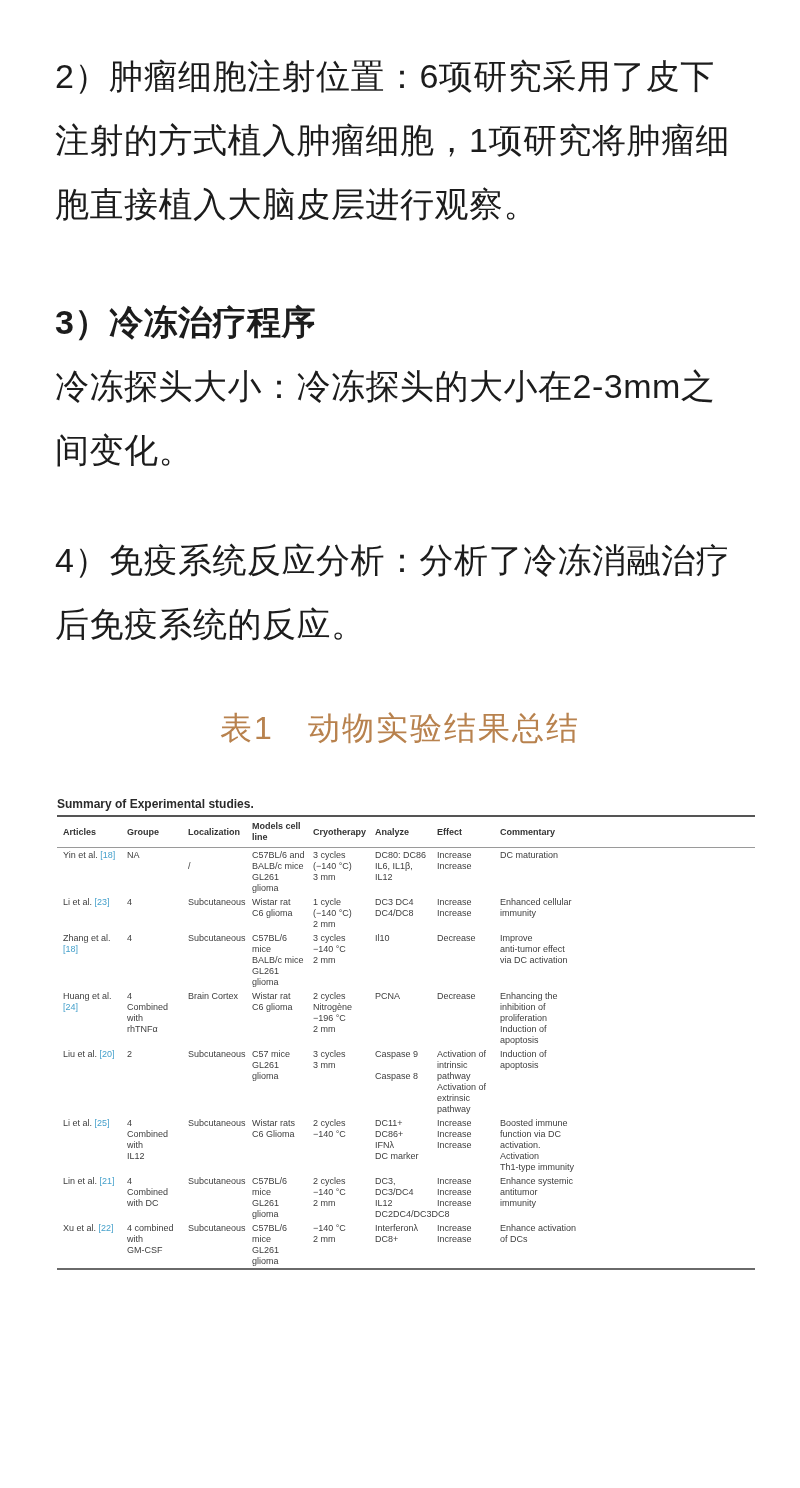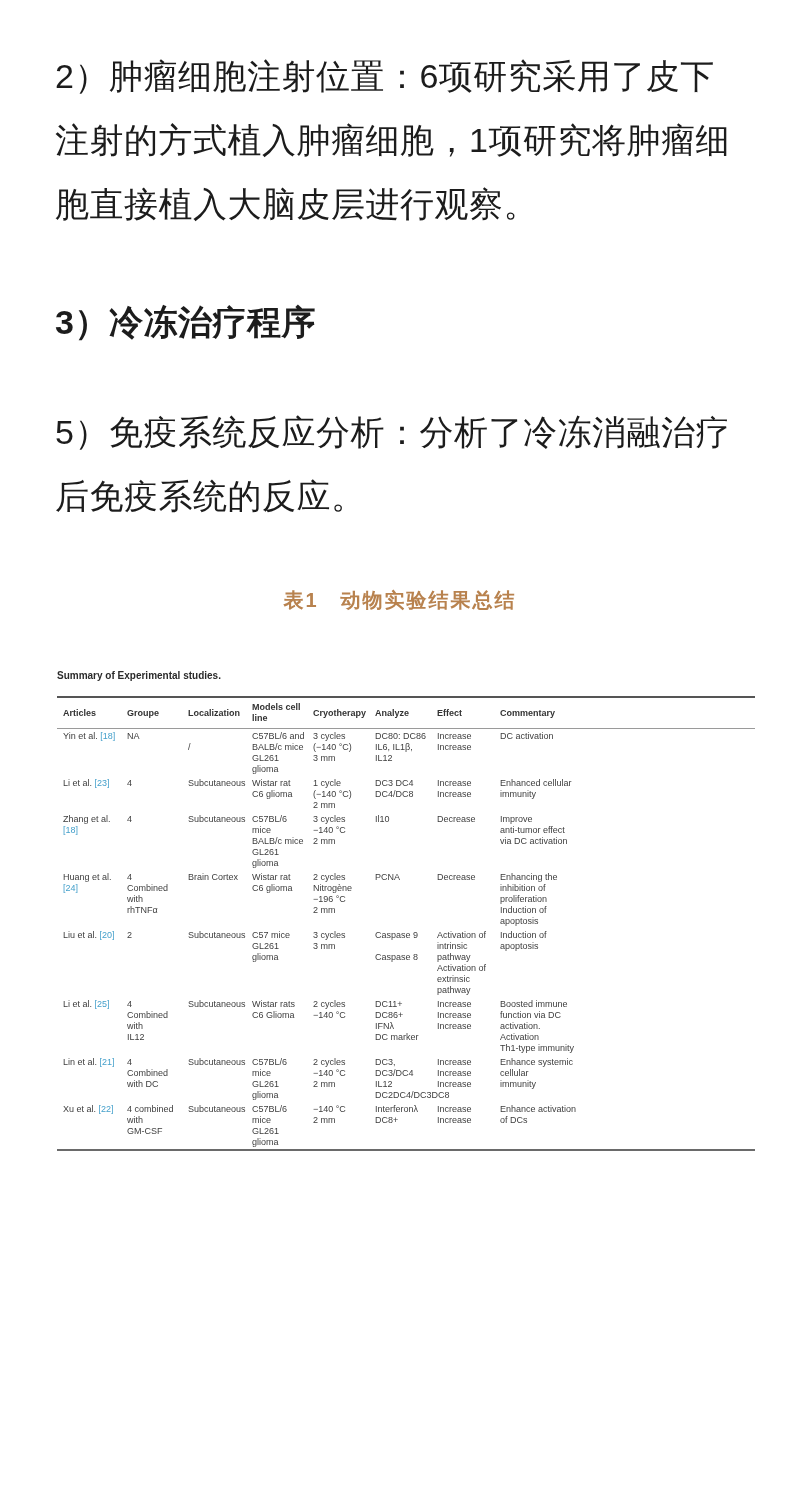--- a/index.html
+++ b/index.html
@@ -22,37 +22,37 @@
     white-space:pre-line;
     letter-spacing:0.5px;
   }
   .content p.sec-gap{margin-top:54px;font-weight:bold;}
   .content p.sec-gap2{margin-top:46px;}
 
   
   .table-title{
     margin:52px 0 8px 0;
     text-align:center;
-    font-size:20px;
+    font-size:32px;
     line-height:40px;
-    font-weight:700;
+    font-weight:400;
     color:#b8824e;
     letter-spacing:2px;
   }
   .table-block{
     margin:50px 45px 0 57px;
     width:698px;
     color:#3d3d3d;
   }
   .table-caption{
-    font-size:10px;
+    font-size:12px;
     line-height:12px;
     font-weight:700;
     color:#2b2b2b;
-    margin-bottom:14px;
+    margin-bottom:5px;
   }
   table.results{
     width:698px;
     table-layout:fixed;
     border-collapse:collapse;
     font-size:9px;
     line-height:11px;
     border-top:2px solid #555555;
     border-bottom:2px solid #6a6a6a;
     color:#3d3d3d;
@@ -79,21 +79,23 @@
 </head>
 <body>
 
 <div class="page">
 
   <div class="content">
     <p>2）肿瘤细胞注射位置：6项研究采用了皮下
 注射的方式植入肿瘤细胞，1项研究将肿瘤细
 胞直接植入大脑皮层进行观察。</p>
     <p class="sec-gap">3）冷冻治疗程序</p>
-    <p class="sec-gap2">5）免疫系统反应分析：分析了冷冻消融治疗
+    <p>冷冻探头大小：冷冻探头的大小在2-3mm之
+间变化。</p>
+    <p class="sec-gap2">4）免疫系统反应分析：分析了冷冻消融治疗
 后免疫系统的反应。</p>
   </div>
 
   <div class="table-title">表1　动物实验结果总结</div>
 
   <div class="table-block">
     <div class="table-caption">Summary of Experimental studies.</div>
 
     <table class="results">
       <colgroup>
@@ -127,21 +129,21 @@
           <td>C57BL/6 and
 BALB/c mice
 GL261 glioma</td>
           <td>3 cycles
 (−140 °C)
 3 mm</td>
           <td>DC80: DC86
 IL6, IL1β, IL12</td>
           <td>Increase
 Increase</td>
-          <td>DC activation</td>
+          <td>DC maturation</td>
         </tr>
         <tr>
           <td><span>Li et al.</span> <a class="ref">[23]</a></td>
           <td>4</td>
           <td>Subcutaneous</td>
           <td>Wistar rat
 C6 glioma</td>
           <td>1 cycle
 (−140 °C)
 2 mm</td>
@@ -238,21 +240,21 @@
           <td>2 cycles
 −140 °C
 2 mm</td>
           <td>DC3, DC3/DC4
 IL12
 DC2DC4/DC3DC8</td>
           <td>Increase
 Increase
 Increase</td>
           <td>Enhance systemic
-cellular
+antitumor
 immunity</td>
         </tr>
         <tr>
           <td><span>Xu et al.</span> <a class="ref">[22]</a></td>
           <td>4 combined with
 GM-CSF</td>
           <td>Subcutaneous</td>
           <td>C57BL/6 mice
 GL261 glioma</td>
           <td>−140 °C

